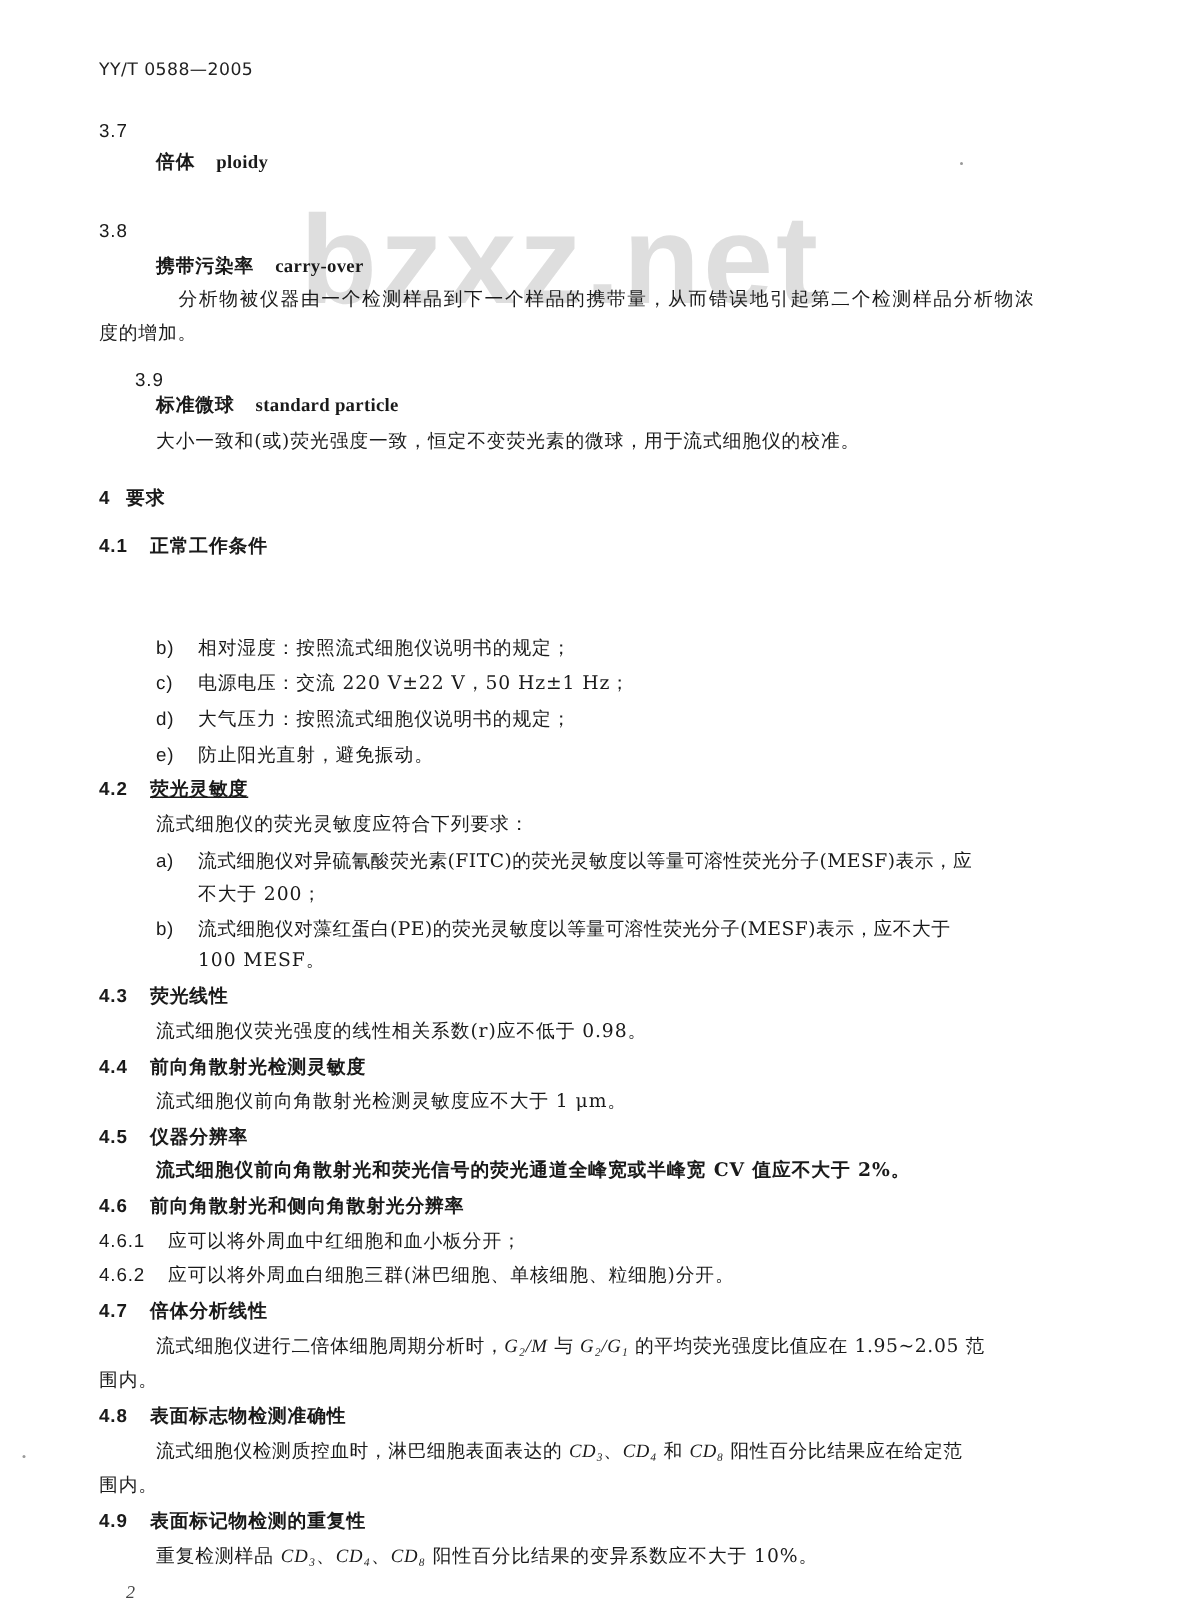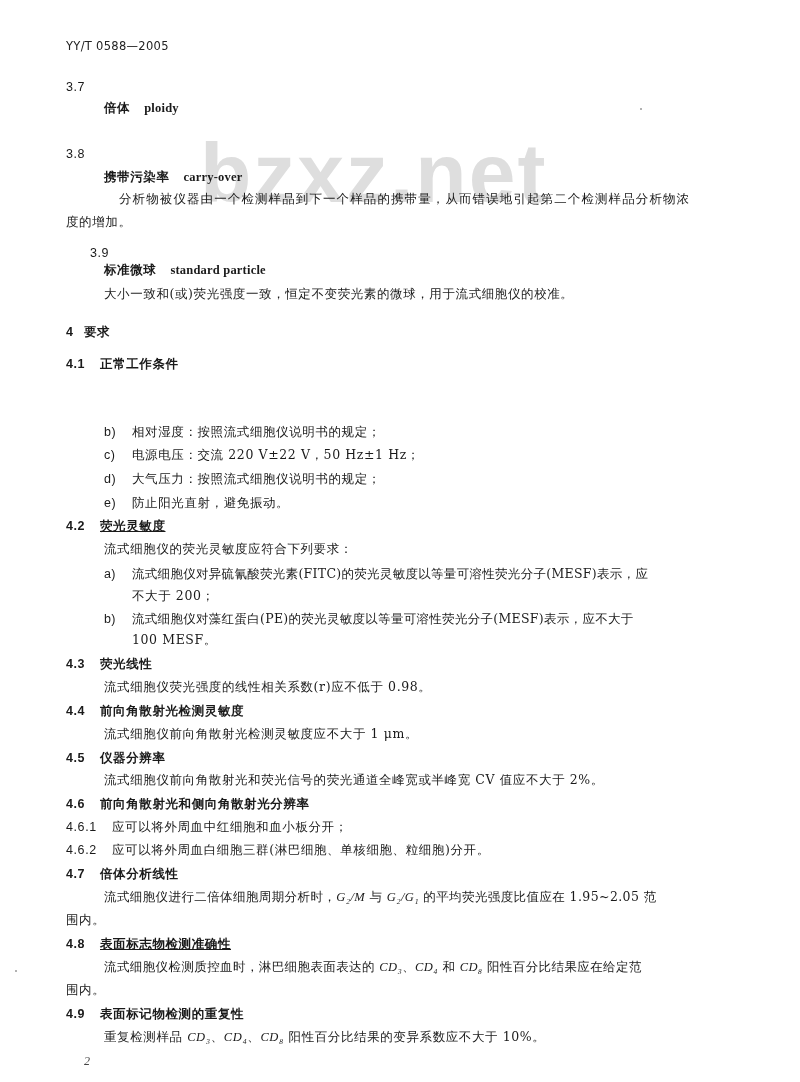--- a/index.html
+++ b/index.html
@@ -84,37 +84,37 @@
   <div class="line" style="left:104px; top:679px;">流式细胞仪荧光强度的线性相关系数(r)应不低于 0.98。</div>
 
   <div class="line bold" style="left:66px; top:703px;">
     <span class="sec-num">4.4</span><span>前向角散射光检测灵敏度</span>
   </div>
   <div class="line" style="left:104px; top:726px;">流式细胞仪前向角散射光检测灵敏度应不大于 1 μm。</div>
 
   <div class="line bold" style="left:66px; top:750px;">
     <span class="sec-num">4.5</span><span>仪器分辨率</span>
   </div>
-  <div class="line" style="left:104px; top:772px;">流式细胞仪前向角散射光和荧光信号的荧光通道全峰宽或半峰宽 CV 值应不大于 2%。</div>
+  <div class="line" style="left:104px; top:772px;font-weight:bold;">流式细胞仪前向角散射光和荧光信号的荧光通道全峰宽或半峰宽 CV 值应不大于 2%。</div>
 
   <div class="line bold" style="left:66px; top:796px;">
     <span class="sec-num">4.6</span><span>前向角散射光和侧向角散射光分辨率</span>
   </div>
   <div class="line" style="left:66px; top:819px;"><span class="sec-num-wide">4.6.1</span><span>应可以将外周血中红细胞和血小板分开；</span></div>
   <div class="line" style="left:66px; top:842px;"><span class="sec-num-wide">4.6.2</span><span>应可以将外周血白细胞三群(淋巴细胞、单核细胞、粒细胞)分开。</span></div>
 
   <div class="line bold" style="left:66px; top:866px;">
     <span class="sec-num">4.7</span><span>倍体分析线性</span>
   </div>
   <div class="line" style="left:104px; top:889px; letter-spacing:0.4px;">
     <span>流式细胞仪进行二倍体细胞周期分析时，</span><span class="ital">G₂/M</span><span> 与 </span><span class="ital">G₂/G₁</span><span> 的平均荧光强度比值应在 1.95~2.05 范</span>
   </div>
   <div class="line" style="left:66px; top:912px;">围内。</div>
 
-  <div class="line bold" style="left:66px; top:936px;text-decoration:underline;">
+  <div class="line bold" style="left:66px; top:936px;">
     <span class="sec-num">4.8</span><span>表面标志物检测准确性</span>
   </div>
   <div class="line" style="left:104px; top:959px; letter-spacing:0.4px;">
     <span>流式细胞仪检测质控血时，淋巴细胞表面表达的 </span><span class="ital">CD₃</span><span>、</span><span class="ital">CD₄</span><span> 和 </span><span class="ital">CD₈</span><span> 阳性百分比结果应在给定范</span>
   </div>
   <div class="line" style="left:66px; top:982px;">围内。</div>
 
   <div class="line bold" style="left:66px; top:1006px;">
     <span class="sec-num">4.9</span><span>表面标记物检测的重复性</span>
   </div>

